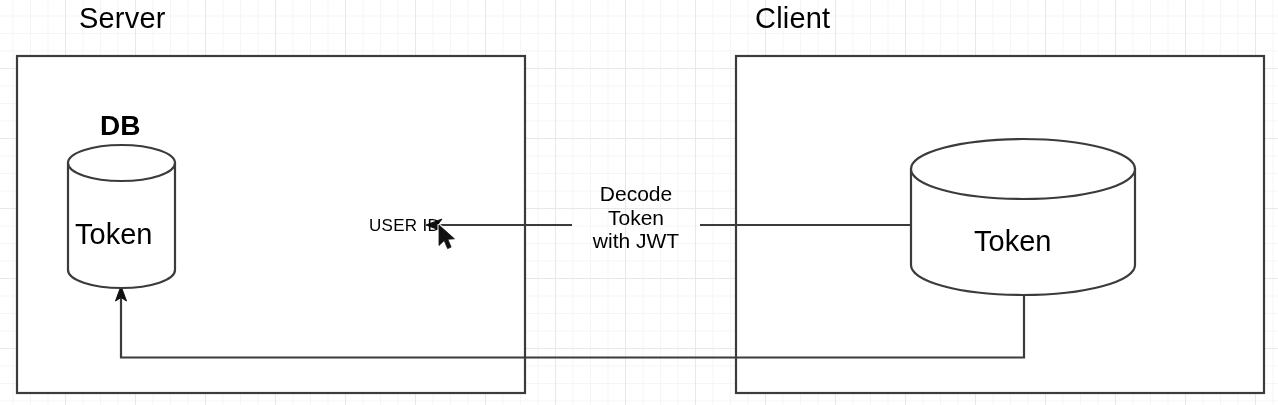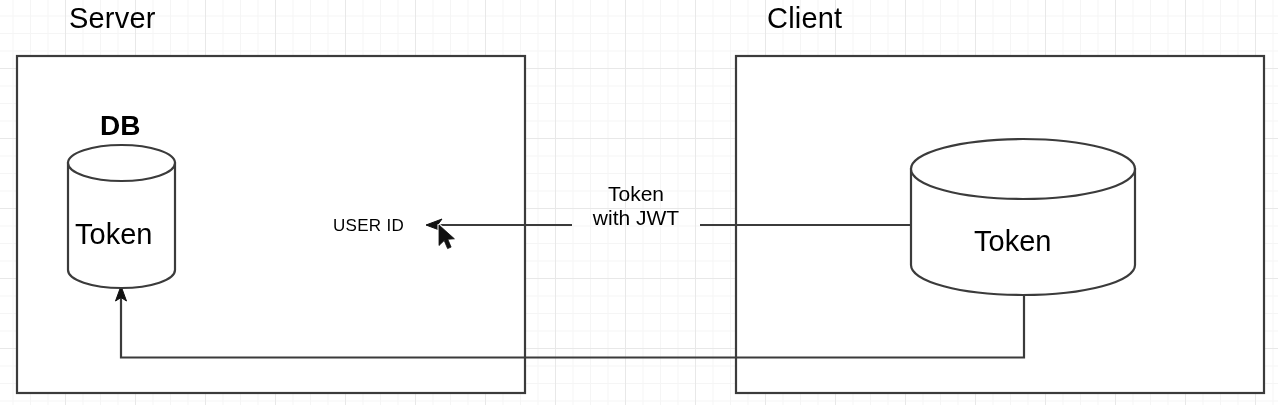--- a/index.html
+++ b/index.html
@@ -55,20 +55,21 @@
   .cyl-body-text {
     font-size: 29px;
   }
   .edge-label {
     font-size: 21px;
     text-align: center;
   }
   .small-label {
     font-size: 17px;
     letter-spacing: 0.3px;
+    margin-left: 36px;
   }
   #cursor {
     position: absolute;
     pointer-events: none;
   }
 </style>
 </head>
 <body>
 
 <div id="canvas">
@@ -90,34 +91,35 @@
       <path d="M 68 163 L 68 270 A 53.5 18 0 0 0 175 270 L 175 163 Z" fill="#ffffff" stroke="#3b3b3b" stroke-width="2.2"></path>
       <ellipse cx="121.5" cy="163" rx="53.5" ry="18" fill="#ffffff" stroke="#3b3b3b" stroke-width="2.2"></ellipse>
     </g>
 
     <g>
       <path d="M 911 169 L 911 265 A 112 30 0 0 0 1135 265 L 1135 169 Z" fill="#ffffff" stroke="#3b3b3b" stroke-width="2.2"></path>
       <ellipse cx="1023" cy="169" rx="112" ry="30" fill="#ffffff" stroke="#3b3b3b" stroke-width="2.2"></ellipse>
     </g>
   </svg>
 
-  <div class="lbl zone-title" style="left:69px; top:2px;">Server</div>
+  <div class="lbl zone-title" style="left:79px; top:2px;">Server</div>
 
-  <div class="lbl zone-title" style="left:755px; top:2px;margin-left:12px;">Client</div>
+  <div class="lbl zone-title" style="left:755px; top:2px;">Client</div>
 
   <div class="lbl cyl-title" style="left:100px; top:110px;">DB</div>
 
   <div class="lbl cyl-body-text" style="left:75px; top:218px;">Token</div>
 
 
   <div class="lbl cyl-body-text" style="left:974px; top:225px;">Token</div>
 
   <div class="lbl small-label" style="left:333px; top:216px;">USER ID</div>
 
   <div class="lbl edge-label" style="left:576px; top:182px; width:120px; text-align:center;">
+    <div>Decode</div>
     <div>Token</div>
     <div>with JWT</div>
   </div>
 
   <svg id="cursor" width="22" height="30" viewBox="0 0 22 30" style="left:437px; top:224px;">
     <path d="M 2 1 L 2 21.5 L 7.2 16.6 L 10.6 24.6 L 14.1 23.1 L 10.8 15.3 L 17.4 14.8 Z" fill="#ffffff" stroke="#ffffff" stroke-width="3.2" stroke-linejoin="round" opacity="0.85"></path>
     <path d="M 2 1 L 2 21.5 L 7.2 16.6 L 10.6 24.6 L 14.1 23.1 L 10.8 15.3 L 17.4 14.8 Z" fill="#111111" stroke="#111111" stroke-width="0.8" stroke-linejoin="round"></path>
   </svg>
 
 </div>

